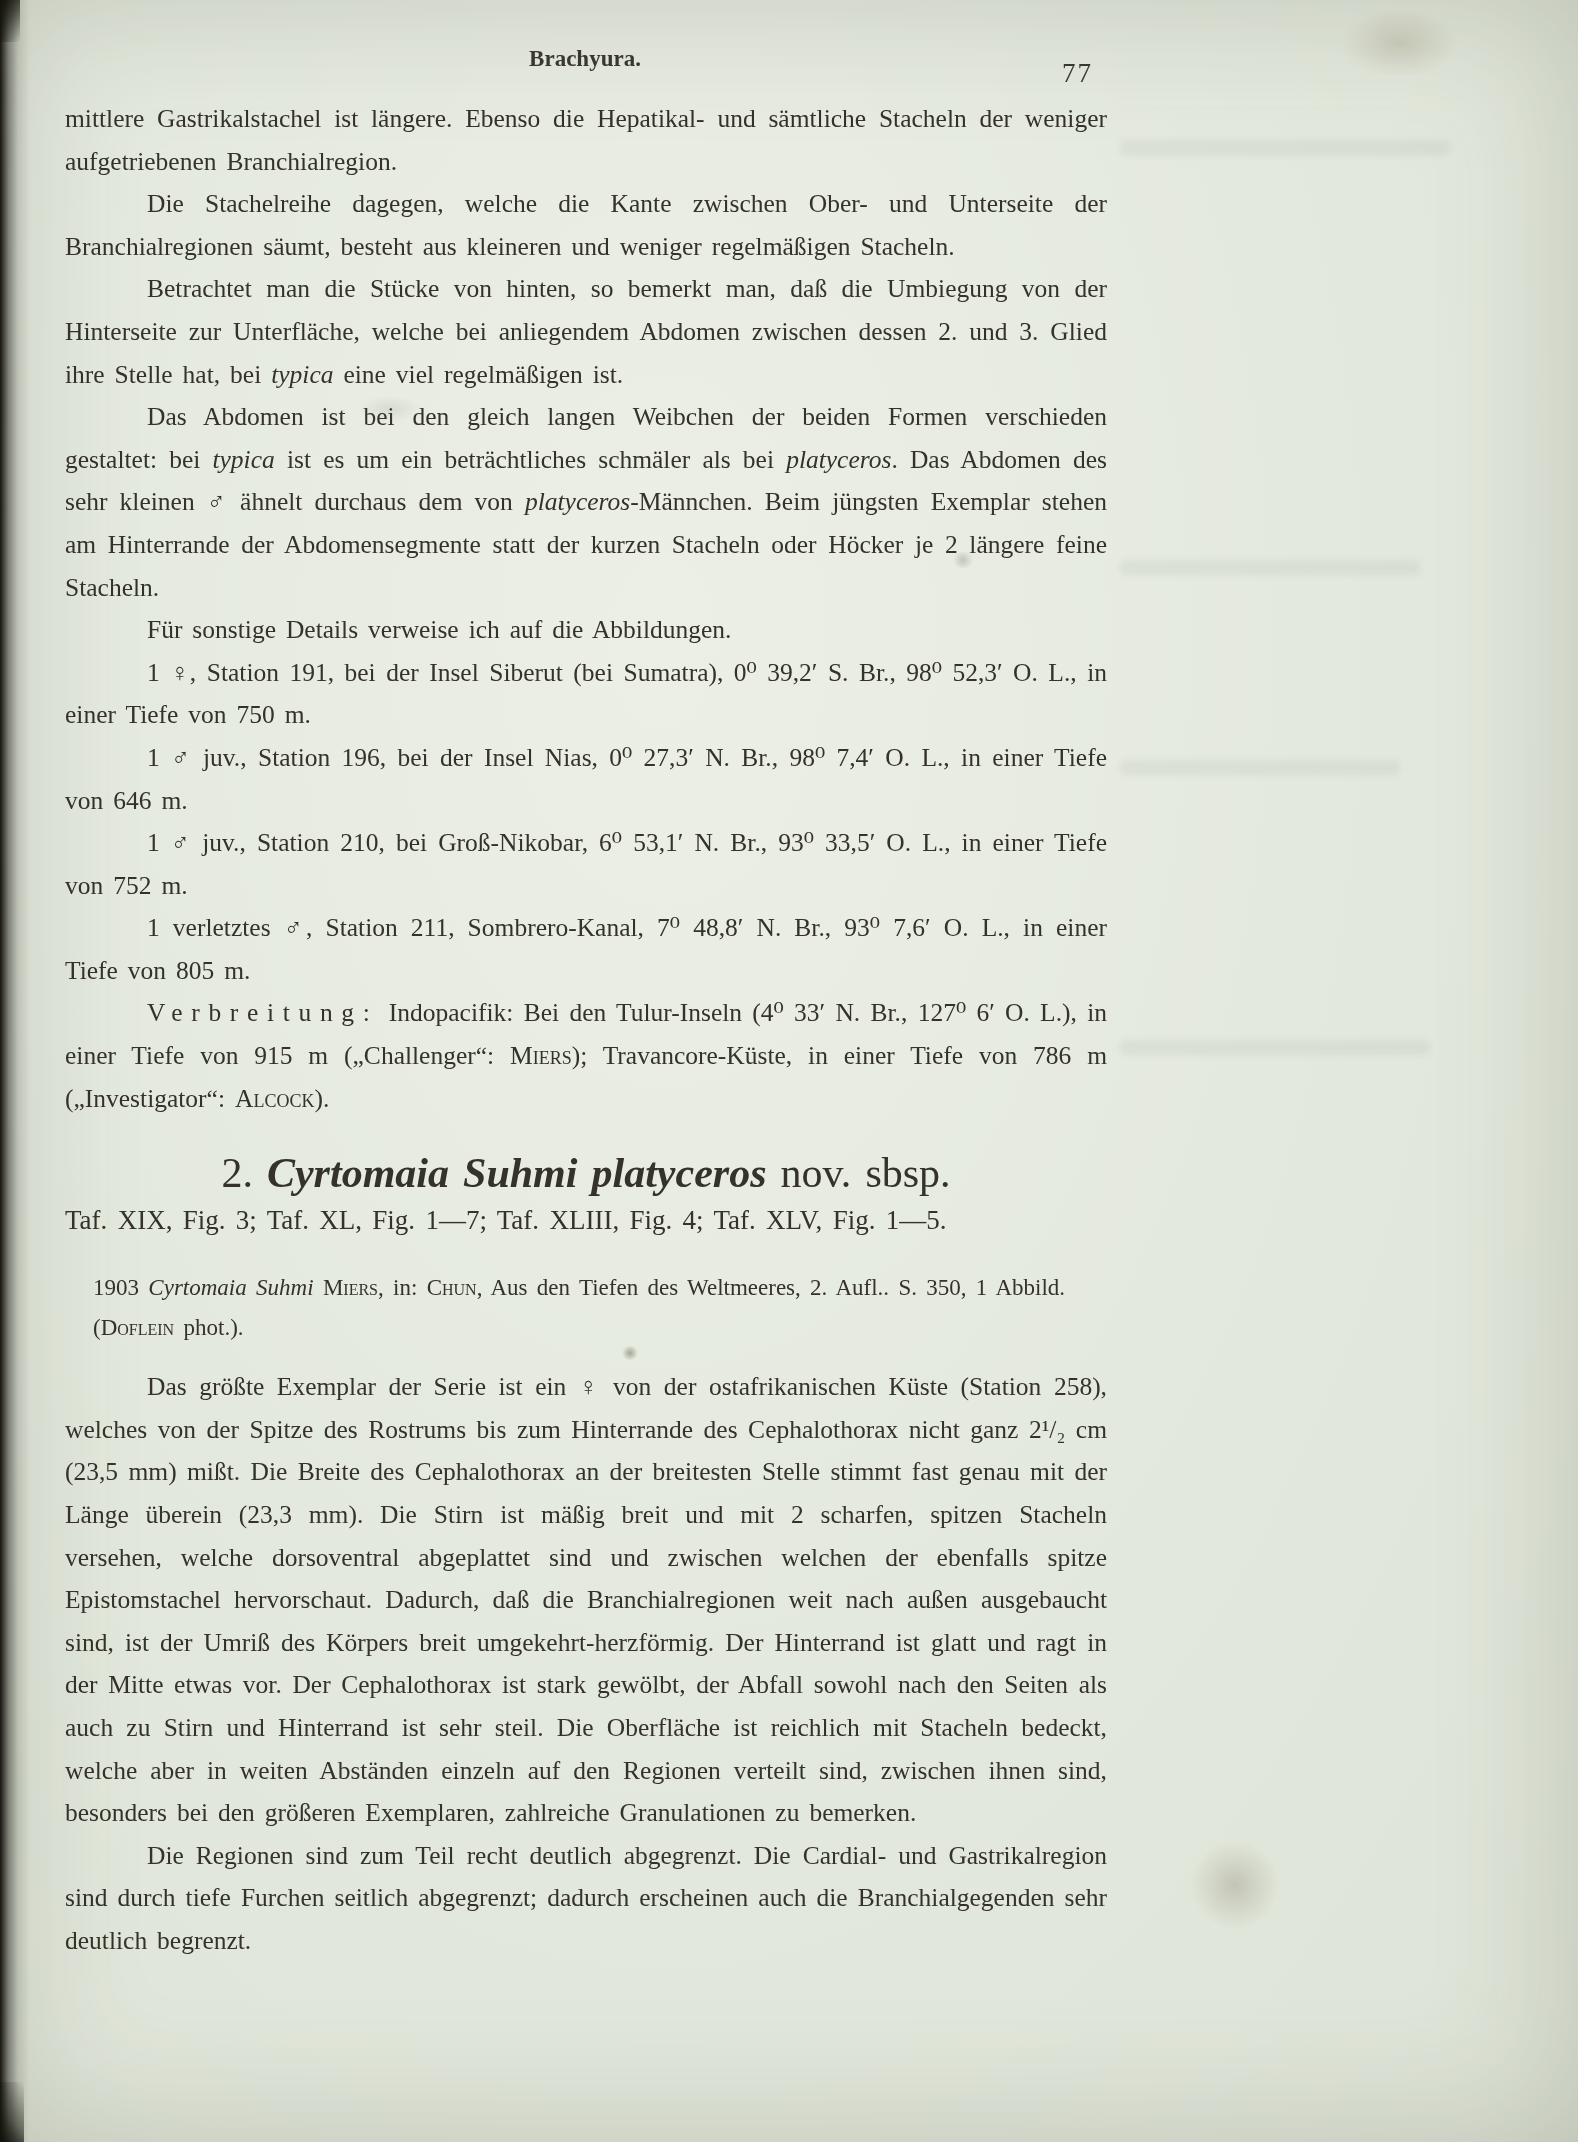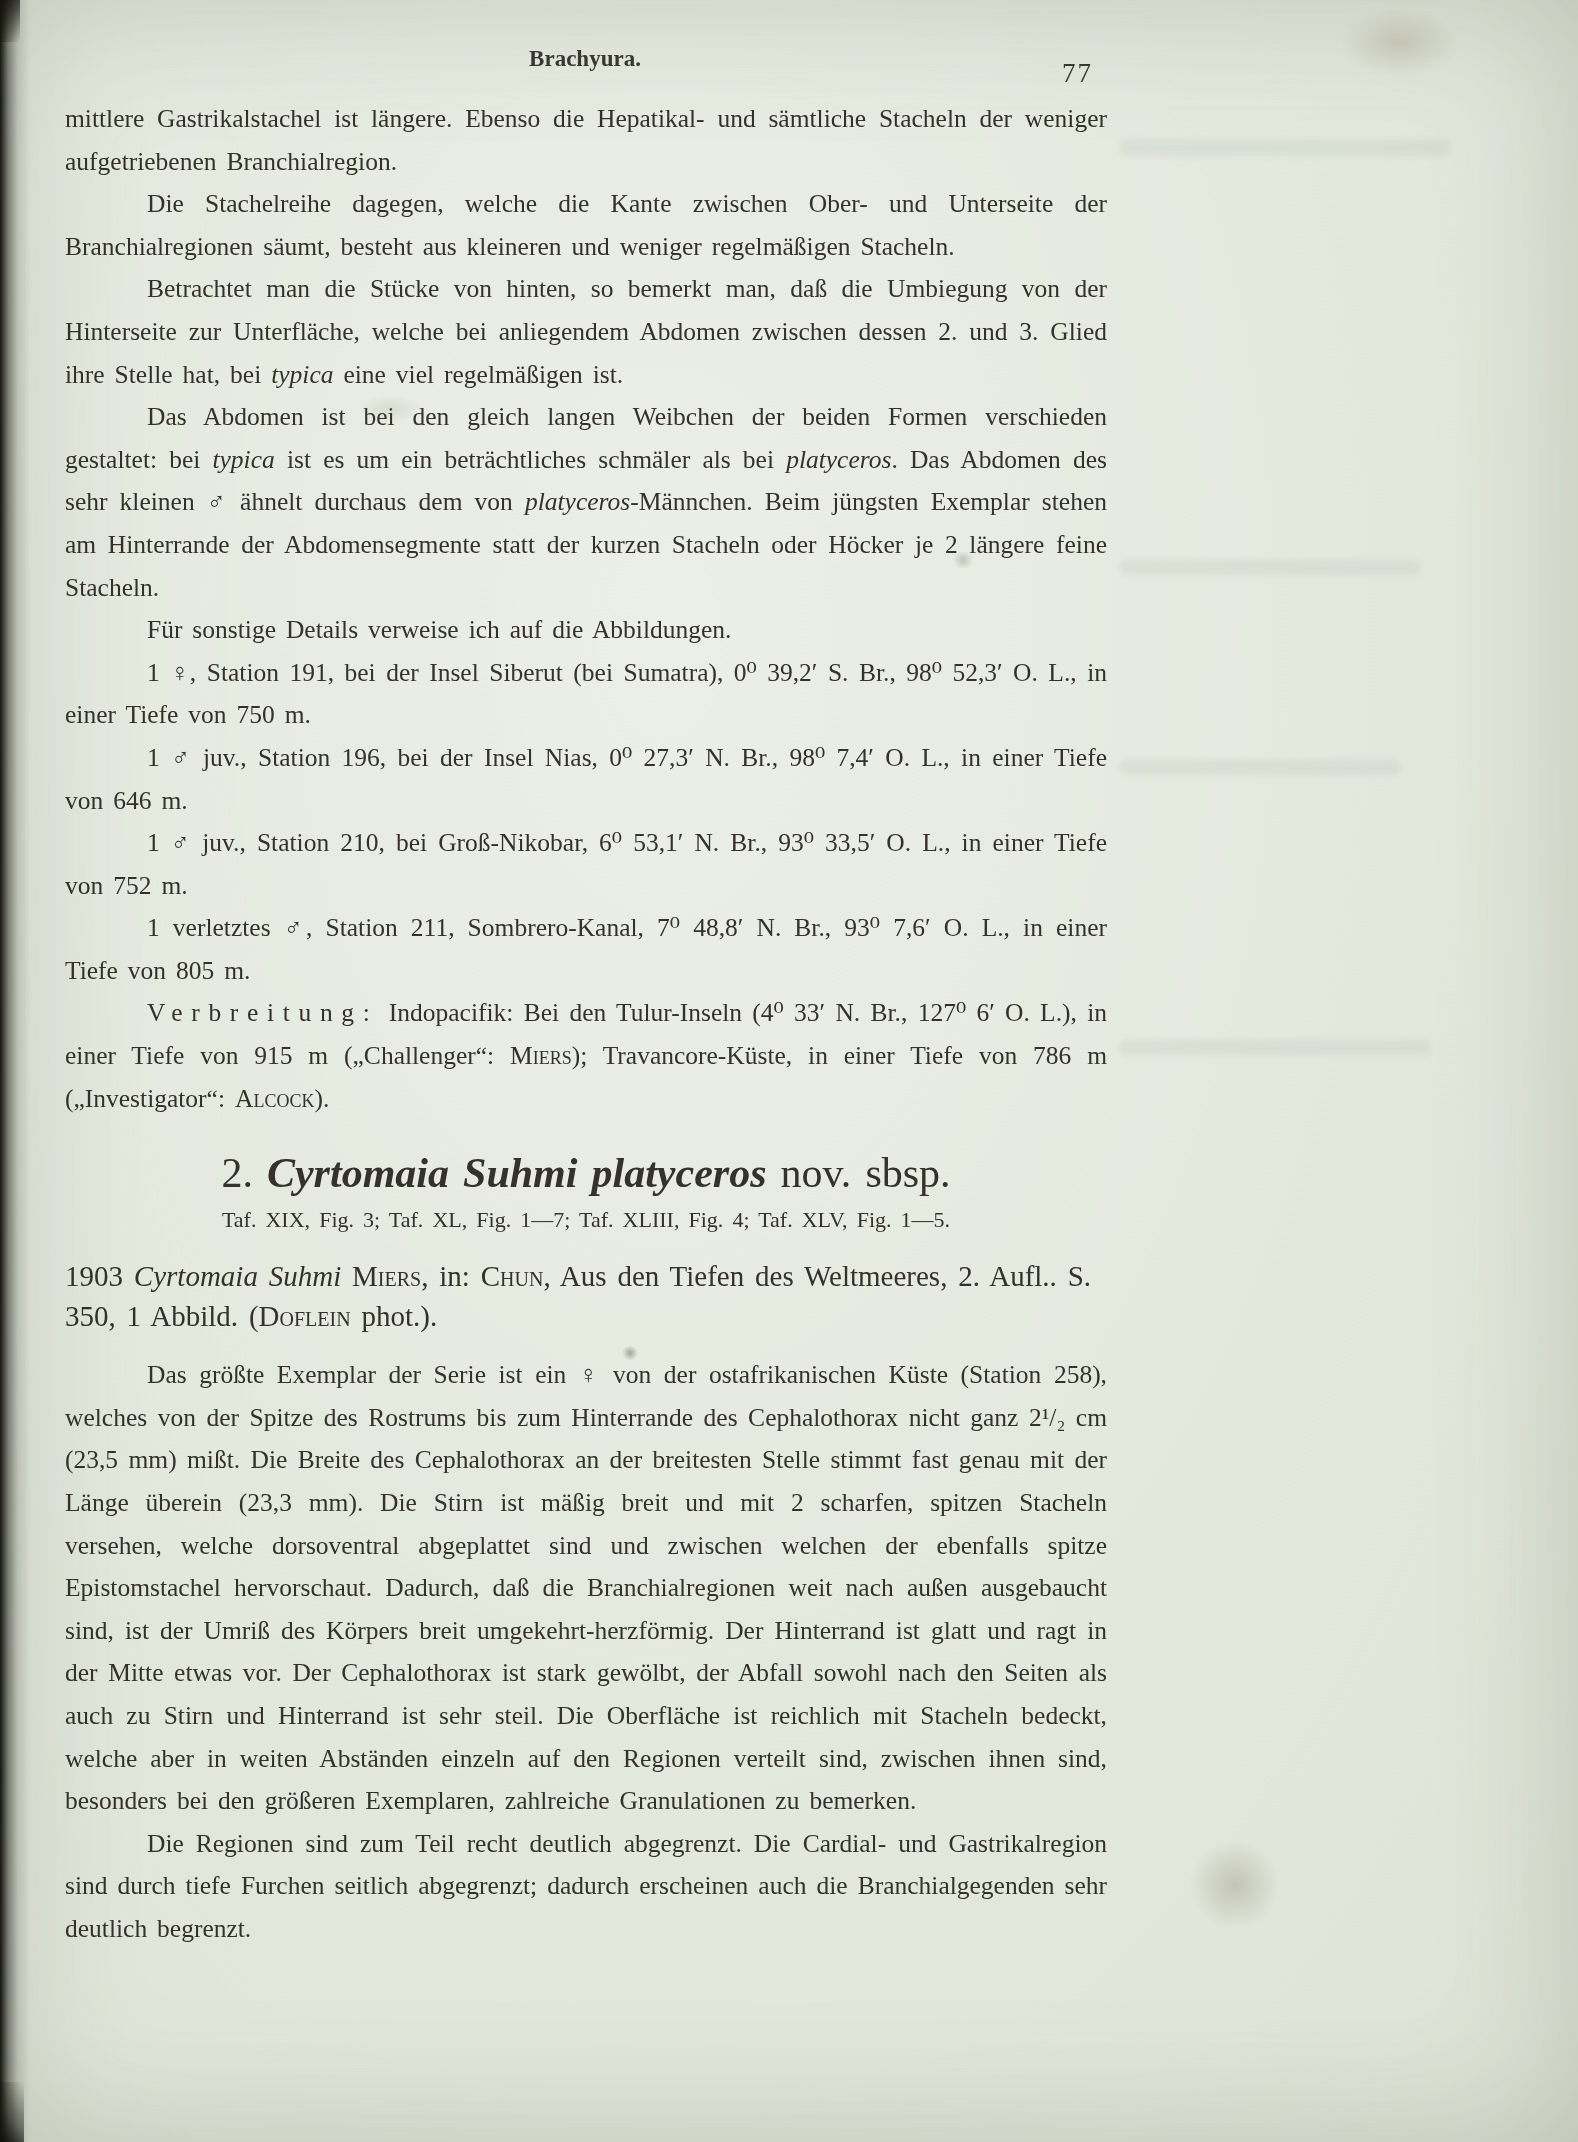--- a/index.html
+++ b/index.html
@@ -55,24 +55,24 @@
     color:#34322a;
   }
   .block{margin:0;}
   .block.p{text-align:justify;}
   .block.p.indent{text-indent:82px;}
   .block.heading{
     text-align:center;font-size:42px;margin-top:30px;margin-bottom:4px;
     text-indent:0;line-height:46px;
   }
   .block.subheading{
-    text-align:center;font-size:22px;margin-bottom:16px;line-height:40px;
+    text-align:left;font-size:27px;margin-bottom:28px;line-height:40px;
   }
   .block.reference{
-    font-size:29px;margin-bottom:18px;line-height:40px;text-align:left;
+    font-size:23px;margin-bottom:18px;line-height:40px;text-align:left;margin-left:28px;
   }
   .it{font-style:italic;}
   .bi{font-style:italic;font-weight:bold;}
   .sc{font-variant:small-caps;}
   .sp{letter-spacing:0.34em;}
 </style>
 </head>
 <body>
 
 <div class="page">

